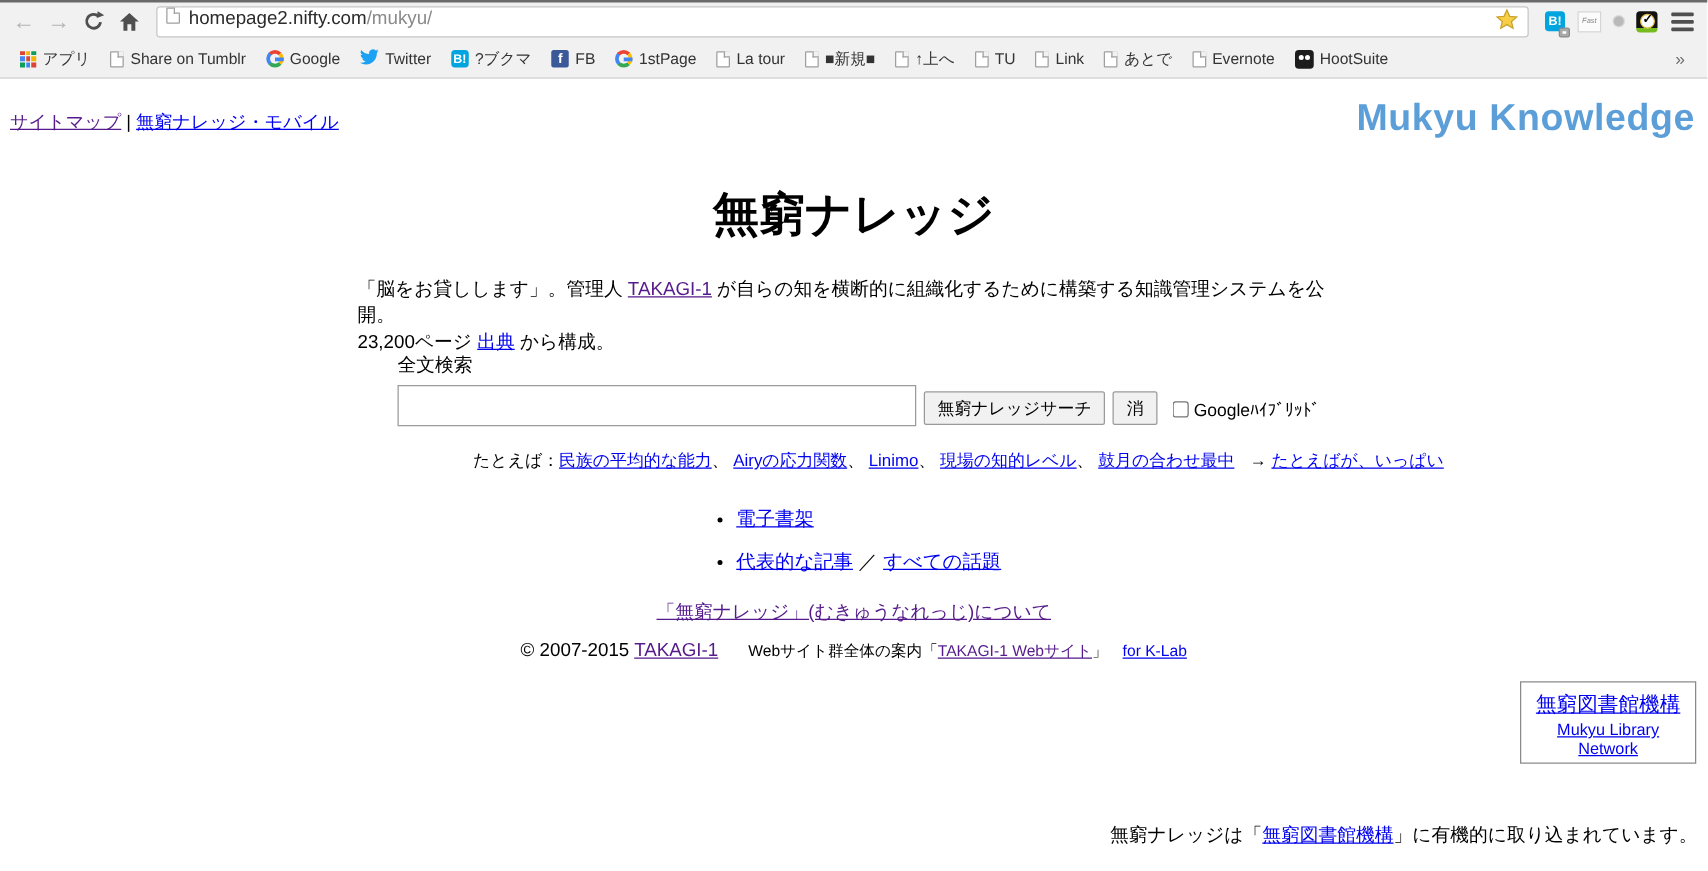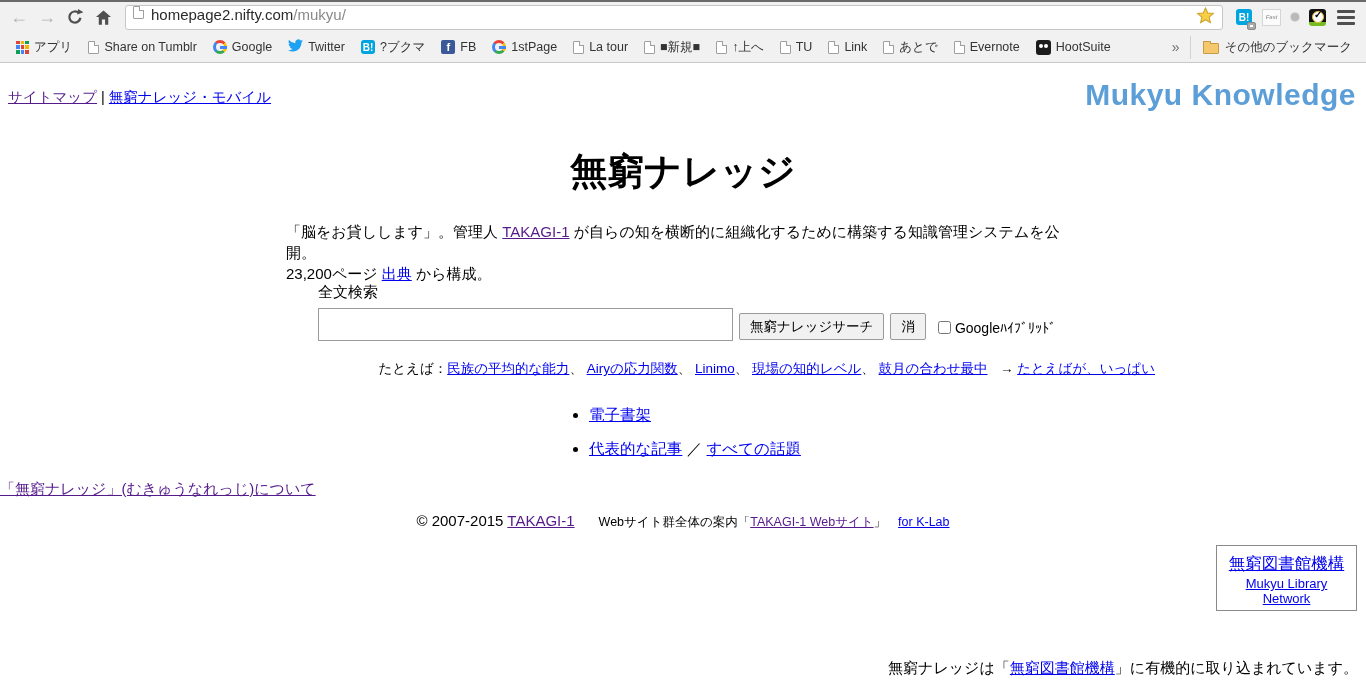--- a/index.html
+++ b/index.html
@@ -65,21 +65,21 @@
   .search-row { display:flex; align-items:flex-end; }
   .search-input { width:415px; height:33px; border:1px solid #9b9b9b; font-size:15px; padding:0 6px; background:#fff; }
   .form-btn { margin-left:6px; margin-bottom:1px; height:27px; background:#f1f1f1; border:1px solid #9a9a9a; border-radius:2px; font-size:13.5px; padding:0 10px; font-family:"Liberation Sans",sans-serif; color:#000; }
   .chk { margin:0 0 7px 12px; width:13px; height:13px; }
   .chk-label { font-size:14px; margin:0 0 5px 4px; }
   .examples-row { position:absolute; top:297px; left:0; right:0; font-size:13.5px; }
   .examples-main { text-align:center; }
   .examples-more { position:absolute; right:211px; top:0; }
   .nav-list { position:absolute; top:342px; left:553px; margin:0; padding-left:36px; font-size:15.5px; }
   .nav-list li { margin-bottom:13px; }
-  .about-row { position:absolute; top:417px; left:0; right:0; font-size:15px; }
+  .about-row { position:absolute; top:417px; left:0; right:0; text-align:center; font-size:15px; }
   .copyright { position:absolute; top:449px; left:0; right:0; text-align:center; font-size:15px; }
   .copyright .small { font-size:12.5px; }
   .copyright .gap1 { margin-left:24px; }
   .copyright .gap2 { margin-left:12px; }
   .mln-box { position:absolute; top:482px; right:9px; width:141px; background:#fff; border:1px solid #8a8a8a; padding:6px 4px 4px; text-align:center; }
   .mln-letters { font-size:52px; line-height:46px; font-weight:bold; letter-spacing:1px;
     background:linear-gradient(#8FBCDE 0 52%, #4E90C3 52% 100%);
     -webkit-background-clip:text; background-clip:text; color:transparent; }
   .mln-jp { display:block; font-size:16.5px; margin-top:1px; }
   .mln-en { display:block; font-size:13px; margin-top:1px; }
@@ -199,24 +199,20 @@
     </a>
     <a class="bm">
       <span class="pg-icon"></span>
       <span>Evernote</span>
     </a>
     <a class="bm">
       <span class="owl"></span>
       <span>HootSuite</span>
     </a>
     <button class="overflow-chevron">»</button>
-    <a class="other-bm">
-      <span class="folder"></span>
-      <span>その他のブックマーク</span>
-    </a>
   </div>
 </div>
 
 <div class="page">
   <div class="top-links">
     <a class="visited">サイトマップ</a><span class="sep">|</span><a>無窮ナレッジ・モバイル</a>
   </div>
   <div class="brand">Mukyu Knowledge</div>
 
   <h1 class="title">無窮ナレッジ</h1>

